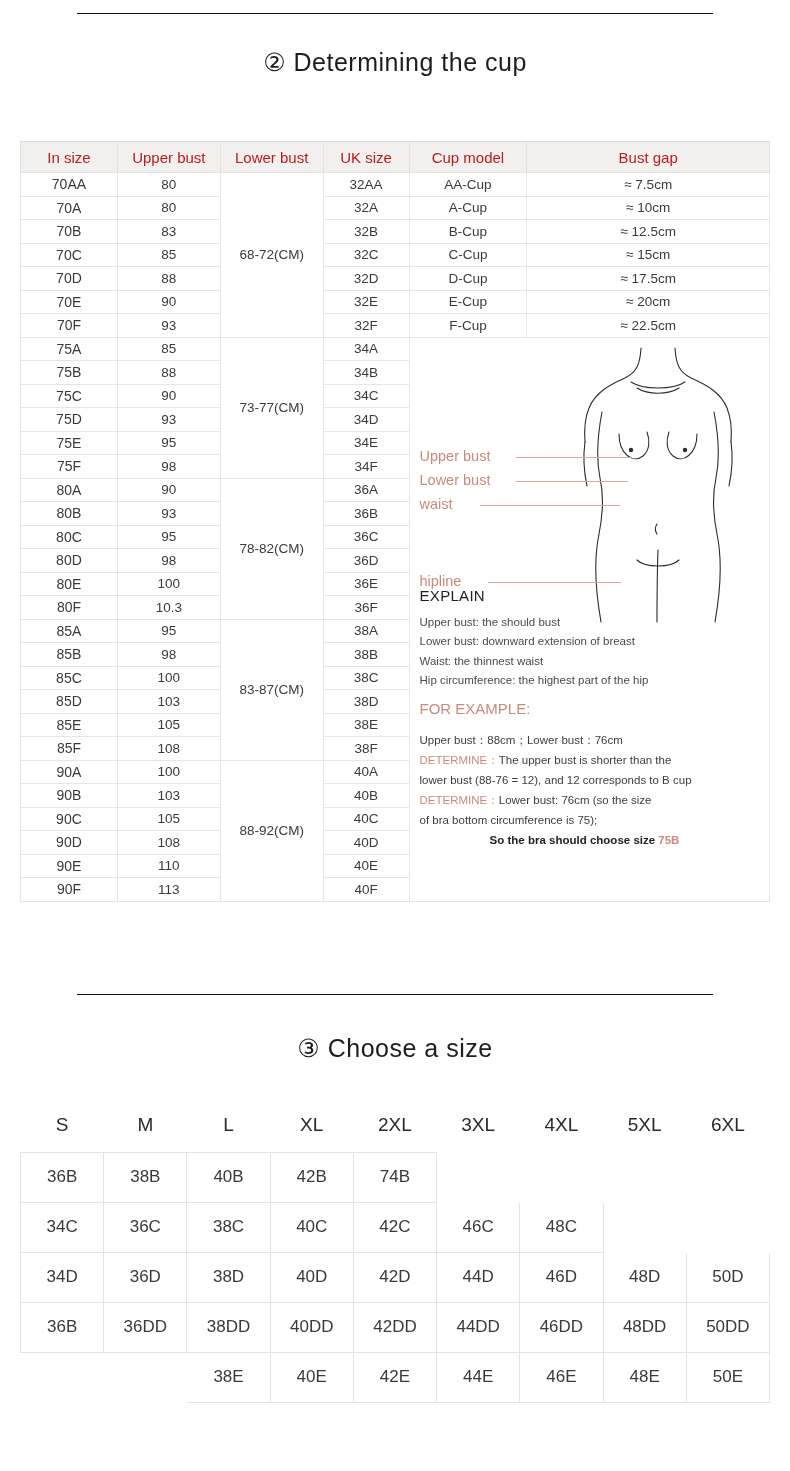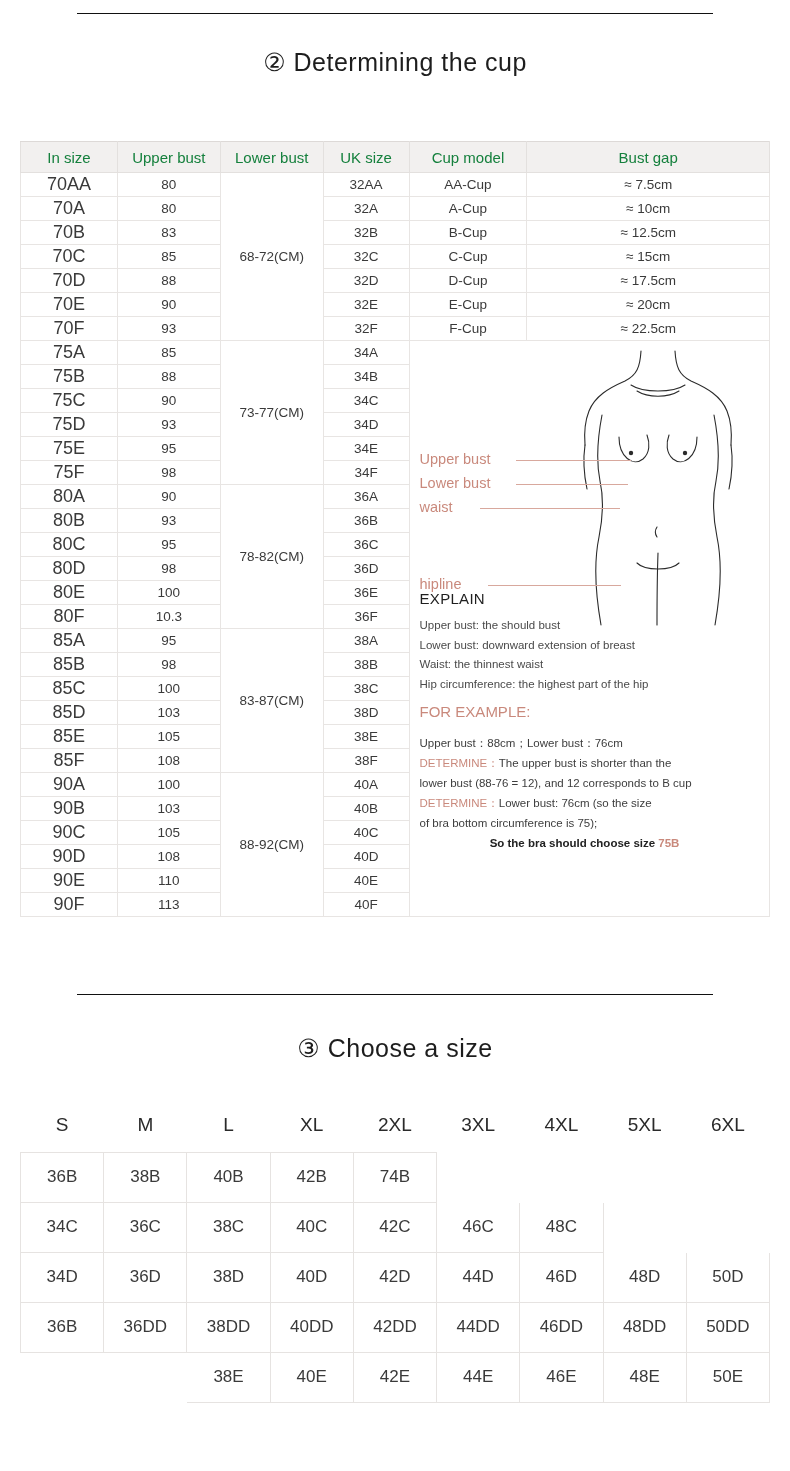--- a/index.html
+++ b/index.html
@@ -41,33 +41,33 @@
     left: 20px;
     width: 750px;
     border-collapse: collapse;
     font-size: 13px;
     color: #3a3a3a;
   }
   .cup-table th {
     background: #f2f0ef;
     font-weight: 400;
     font-size: 15px;
-    color: #15803d;
+    color: #b91c1c;
     height: 31px;
     border: 1px solid #e3e0de;
     border-top: 1px solid #ddd9d7;
   }
   .cup-table td {
     border: 1px solid #e8e5e3;
     height: 23.5px;
     text-align: center;
     font-size: 13.5px;
     background: #fff;
   }
-  .cup-table td.band { font-size: 18px; }
+  .cup-table td.band { font-size: 14px; }
   .cup-table td.lower { font-size: 13.5px; color: #3a3a3a; }
   .cup-table td.gap { font-size: 13.5px; }
   .col-insize { width: 97px; }
   .col-upper  { width: 103px; }
   .col-lower  { width: 103px; }
   .col-uk     { width: 86px; }
   .col-cup    { width: 118px; }
   .col-gap    { width: 243px; }
 
   

